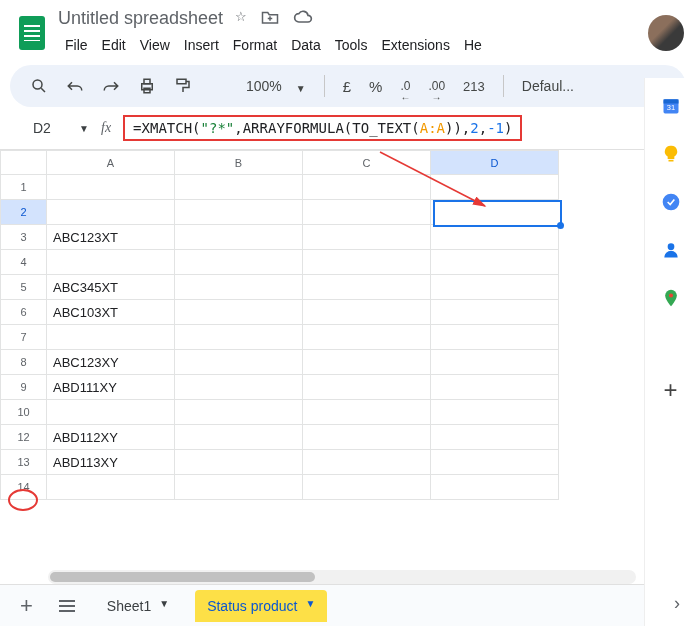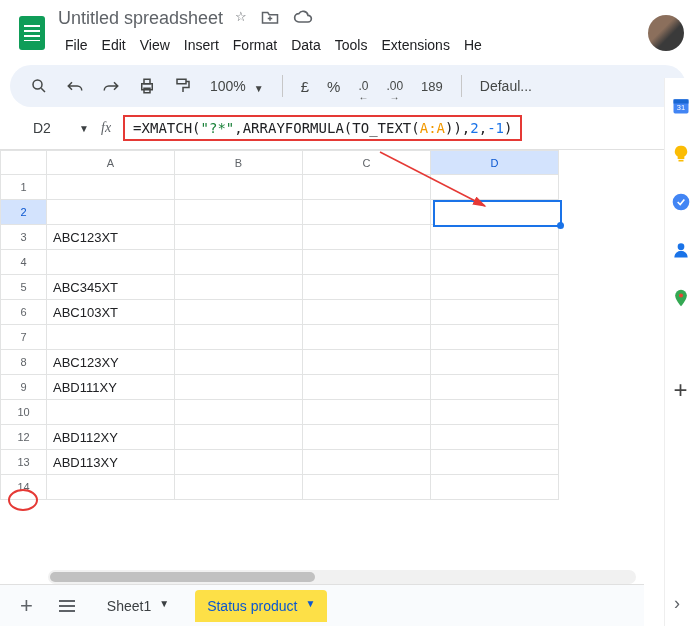--- a/index.html
+++ b/index.html
@@ -17,21 +17,21 @@
   .title-icons span { cursor: pointer; }
   
   .menu-row { display: flex; margin-top: 4px; }
   .menu-item { padding: 4px 7px; font-size: 14px; color: #202124; cursor: pointer; border-radius: 4px; }
   
   .avatar { width: 36px; height: 36px; border-radius: 50%; background: linear-gradient(135deg, #8b6f5c 40%, #3a3a3a 60%); background-size: cover; }
   
   .toolbar { display: flex; align-items: center; gap: 18px; padding: 10px 20px; margin: 8px 10px 4px 10px; background: #edf2fa; border-radius: 24px; color: #444746; }
   .toolbar .sep { width: 1px; height: 22px; background: #c7c7c7; }
   .tb-btn { cursor: pointer; font-size: 16px; display: inline-flex; align-items: center; }
-  .zoom { font-size: 14px; display: flex; align-items: flex-end; gap: 8px; }
+  .zoom { font-size: 14px; display: flex; align-items: flex-end; gap: 14px; margin-left: 36px; }
   .chev-down { font-size: 10px; }
   
   .formula-row { display: flex; align-items: center; padding: 4px 10px 8px 33px; border-bottom: 1px solid #e0e0e0; gap: 8px; }
   .name-box { width: 60px; font-size: 14px; color: #3c4043; display: flex; align-items: center; gap: 28px; }
   .fx { font-style: italic; font-family: 'Times New Roman', serif; color: #5f6368; font-size: 14px; margin-right: 4px; }
   .formula-box { border: 2px solid #e53935; padding: 3px 8px; font-family: Consolas, monospace; font-size: 14px; display: flex; align-items: center; }
   .formula-box .kw { color: #202124; }
   .formula-box .str { color: #188038; }
   .formula-box .ref { color: #f29900; }
   .formula-box .num { color: #1a73e8; }
@@ -48,21 +48,21 @@
   .col-h.sel { background: #d3e3fd; color: #0b57d0; }
   .cell { width: 128px; height: 24px; padding: 0 6px; font-size: 13px; color: #202124; }
   .cell.center { text-align: center; }
   
   .sel-cell { position: absolute; border: 2px solid #1a73e8; background: #fff; pointer-events: none; }
   .sel-handle { position: absolute; width: 7px; height: 7px; background: #1a73e8; border-radius: 50%; right: -4px; bottom: -4px; }
   
   .arrow-svg { position: absolute; top: 0; left: 0; pointer-events: none; }
   .row-circle { position: absolute; border: 2px solid #e53935; border-radius: 50%; width: 30px; height: 22px; pointer-events: none; }
   
-  .sidebar { position: absolute; right: 0; top: 78px; width: 32px; bottom: 0; background: #fff; border-left: 1px solid #eee; display: flex; flex-direction: column; align-items: center; gap: 28px; padding-top: 18px; }
+  .sidebar { position: absolute; right: 0; top: 78px; width: 52px; bottom: 0; background: #fff; border-left: 1px solid #eee; display: flex; flex-direction: column; align-items: center; gap: 28px; padding-top: 18px; }
   .side-icon { width: 20px; height: 20px; cursor: pointer; }
   .plus-icon { font-size: 24px; color: #444; margin-top: 40px; }
   
   .hscroll { position: absolute; bottom: 42px; left: 48px; right: 60px; height: 14px; background: #f1f1f1; border-radius: 7px; }
   .hscroll-thumb { position: absolute; left: 2px; top: 2px; width: 45%; height: 10px; background: #c1c1c1; border-radius: 5px; }
   
   .sheet-tabs { position: absolute; bottom: 0; left: 0; right: 52px; height: 42px; border-top: 1px solid #e0e0e0; display: flex; align-items: center; padding: 0 14px; gap: 14px; background: #f9fbfd; }
   .tab-btn { font-size: 22px; color: #5f6368; cursor: pointer; padding: 0 6px; }
   .ham { display: flex; flex-direction: column; gap: 3px; }
   .ham span { width: 16px; height: 2px; background: #5f6368; }
@@ -150,21 +150,21 @@
   <span class="tb-btn" style="font-size:15px">£</span>
   <span class="tb-btn" style="font-size:15px">%</span>
   <span class="tb-btn" style="font-size:12px;position:relative">
       <span>.0</span>
       <span style="position:absolute;left:0;top:12px;font-size:10px">←</span>
     </span>
   <span class="tb-btn" style="font-size:12px;position:relative">
       <span>.00</span>
       <span style="position:absolute;left:3px;top:12px;font-size:10px">→</span>
     </span>
-  <span class="tb-btn" style="font-size:13px">189</span>
+  <span class="tb-btn" style="font-size:13px">213</span>
   <span class="sep"></span>
   <span class="tb-btn" style="font-size:14px">Defaul...</span>
 </div>
 
 <div class="formula-row">
   <span class="name-box">
       <span>D2</span>
       <span class="chev-down">▼</span>
     </span>
   <span class="fx">fx</span>

